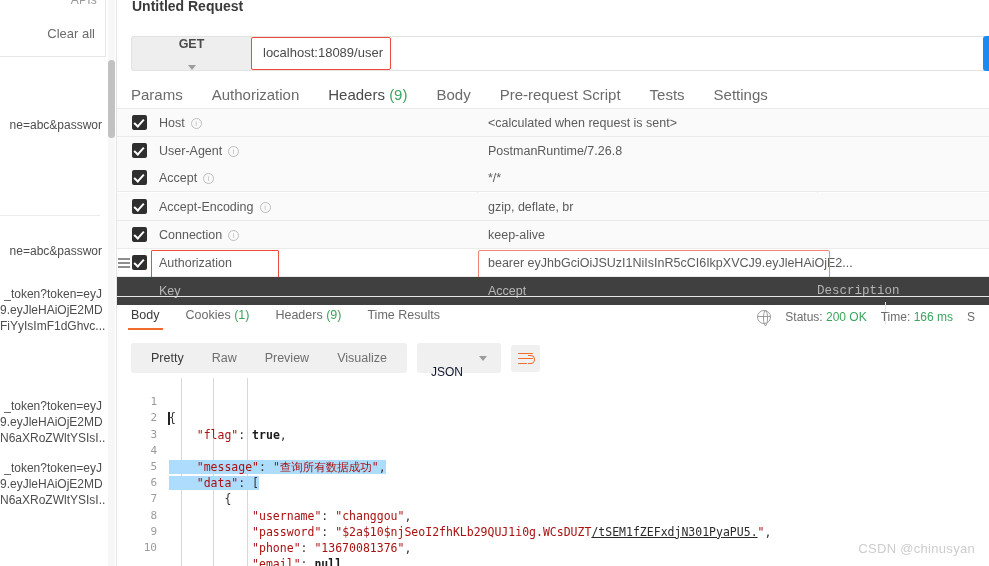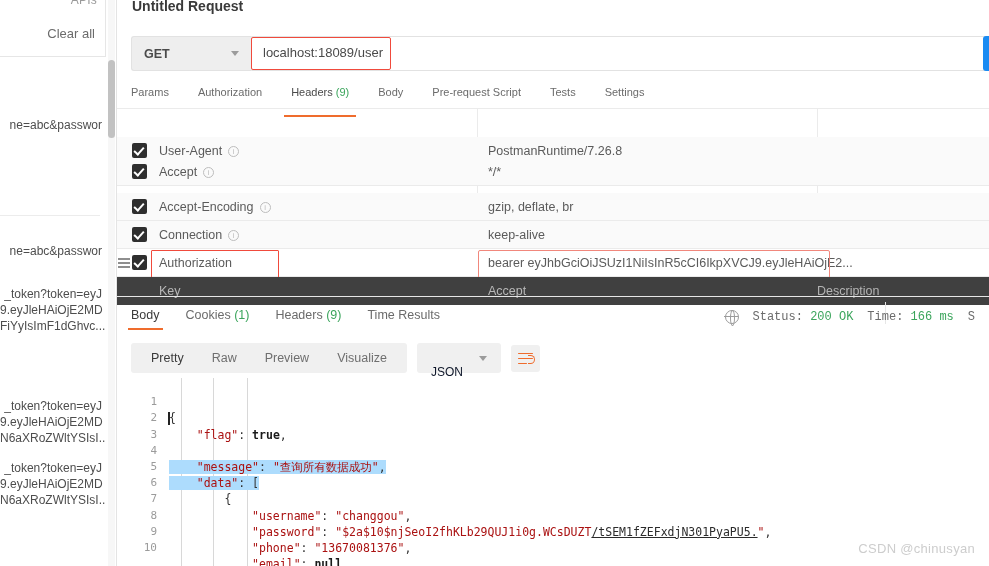--- a/index.html
+++ b/index.html
@@ -70,21 +70,22 @@
 
   
   .url-row {
     position: absolute; left: 14px; top: 36px; width: 858px; height: 35px;
   }
   .method-box {
     position: absolute; left: 0; top: 0; width: 120px; height: 35px;
     background: #eeeeee; border: 1px solid #e2e2e2; border-right: none;
     border-radius: 3px 0 0 3px;
     display: flex; align-items: center; justify-content: space-between;
-    padding: 0 12px;
+    padding: 0 24px;
+    flex-direction: column;
   }
   .method-label { font-size: 12.5px; font-weight: bold; color: #4a4a4a; }
   .caret-sm {
     width: 0; height: 0; border-left: 4px solid transparent;
     border-right: 4px solid transparent; border-top: 5px solid #9b9b9b;
   }
   .url-box {
     position: absolute; left: 120px; top: 0; right: 0; height: 35px;
     background: #fff; border: 1px solid #e2e2e2; border-radius: 0 3px 3px 0;
   }
@@ -100,21 +101,21 @@
     position: absolute; left: 866px; top: 36px; width: 18px; height: 35px;
     background: #1a8bf2; border-radius: 3px;
   }
 
   
   .req-tabs {
     position: absolute; left: 14px; top: 86px; height: 26px;
     display: flex; align-items: flex-start;
   }
   .req-tab {
-    font-size: 11px; color: #6b6b6b; margin-right: 29px; position: relative;
+    font-size: 15px; color: #6b6b6b; margin-right: 29px; position: relative;
     white-space: nowrap; padding-bottom: 19px;
   }
   .req-tab.active { color: #4a4a4a; }
   .req-tab.active::after {
     content: ""; position: absolute; left: -7px; right: -7px; bottom: 0;
     height: 2.5px; background: #ef6c2d;
   }
   .tab-count { color: #3ba55c; }
 
   
@@ -154,21 +155,21 @@
     border: 1px solid #bdbdbd; border-radius: 50%;
     font-size: 8px; line-height: 10px; text-align: center;
     color: #bdbdbd; margin-left: 6px; vertical-align: 1px;
   }
   .hdr-val {
     position: absolute; left: 371px; top: 7px;
     font-size: 12.5px; color: #5b5b5b; white-space: nowrap;
   }
   .hdr-desc {
     position: absolute; left: 700px; top: 7px;
-    font-size: 12.5px; color: #b4b4b4; white-space: nowrap;
+    font-size: 12.5px; color: #b4b4b4; white-space: nowrap; font-family: Liberation Mono, monospace;
   }
   .col-sep {
     position: absolute; top: 0; bottom: 0; width: 1px; background: #ebebeb;
   }
   .hdr-placeholder { color: #b8b8b8; }
   .auth-key-hl {
     position: absolute; left: 34px; top: 1px; width: 128px; height: 30px;
     border: 1.5px solid #f04a3c; border-radius: 1px; pointer-events: none;
   }
   .auth-val-hl {
@@ -205,21 +206,21 @@
   }
   .globe-icon::before {
     content: ""; position: absolute; left: 4.3px; top: -1.4px;
     width: 3px; height: 14px; border: 1.4px solid #9b9b9b;
     border-radius: 50%;
   }
   .globe-icon::after {
     content: ""; position: absolute; left: -1.4px; top: 5px;
     width: 14px; height: 0; border-top: 1.4px solid #9b9b9b;
   }
-  .stat-item { margin-right: 14px; font-family: Liberation Mono, monospace; }
+  .stat-item { margin-right: 14px; }
   .stat-green { color: #3ba55c; }
   .divider-v {
     position: absolute; left: 768px; top: 302px; width: 1px; height: 22px;
     background: #e6e6e6;
   }
 
   
   .fmt-bar {
     position: absolute; left: 14px; top: 343px; height: 30px;
     display: flex; align-items: center;
@@ -367,28 +368,33 @@
       </div>
       <div class="req-tab">
         <span>Settings</span>
       </div>
     </div>
 
     <div class="hdr-table">
       <div class="col-sep" style="left:360px"></div>
       <div class="col-sep" style="left:700px"></div>
 
+      <div class="hdr-row" style="top:0px">
+        <span class="cb"></span>
+        <span class="hdr-key"><span>Host</span><span class="info-i">i</span></span>
+        <span class="hdr-val">&lt;calculated when request is sent&gt;</span>
+      </div>
 
       <div class="hdr-row" style="top:28px">
         <span class="cb"></span>
         <span class="hdr-key"><span>User-Agent</span><span class="info-i">i</span></span>
         <span class="hdr-val">PostmanRuntime/7.26.8</span>
       </div>
 
-      <div class="hdr-row" style="top:49px">
+      <div class="hdr-row" style="top:55px">
         <span class="cb"></span>
         <span class="hdr-key"><span>Accept</span><span class="info-i">i</span></span>
         <span class="hdr-val">*/*</span>
       </div>
 
       <div class="hdr-row" style="top:84px">
         <span class="cb"></span>
         <span class="hdr-key"><span>Accept-Encoding</span><span class="info-i">i</span></span>
         <span class="hdr-val">gzip, deflate, br</span>
       </div>

